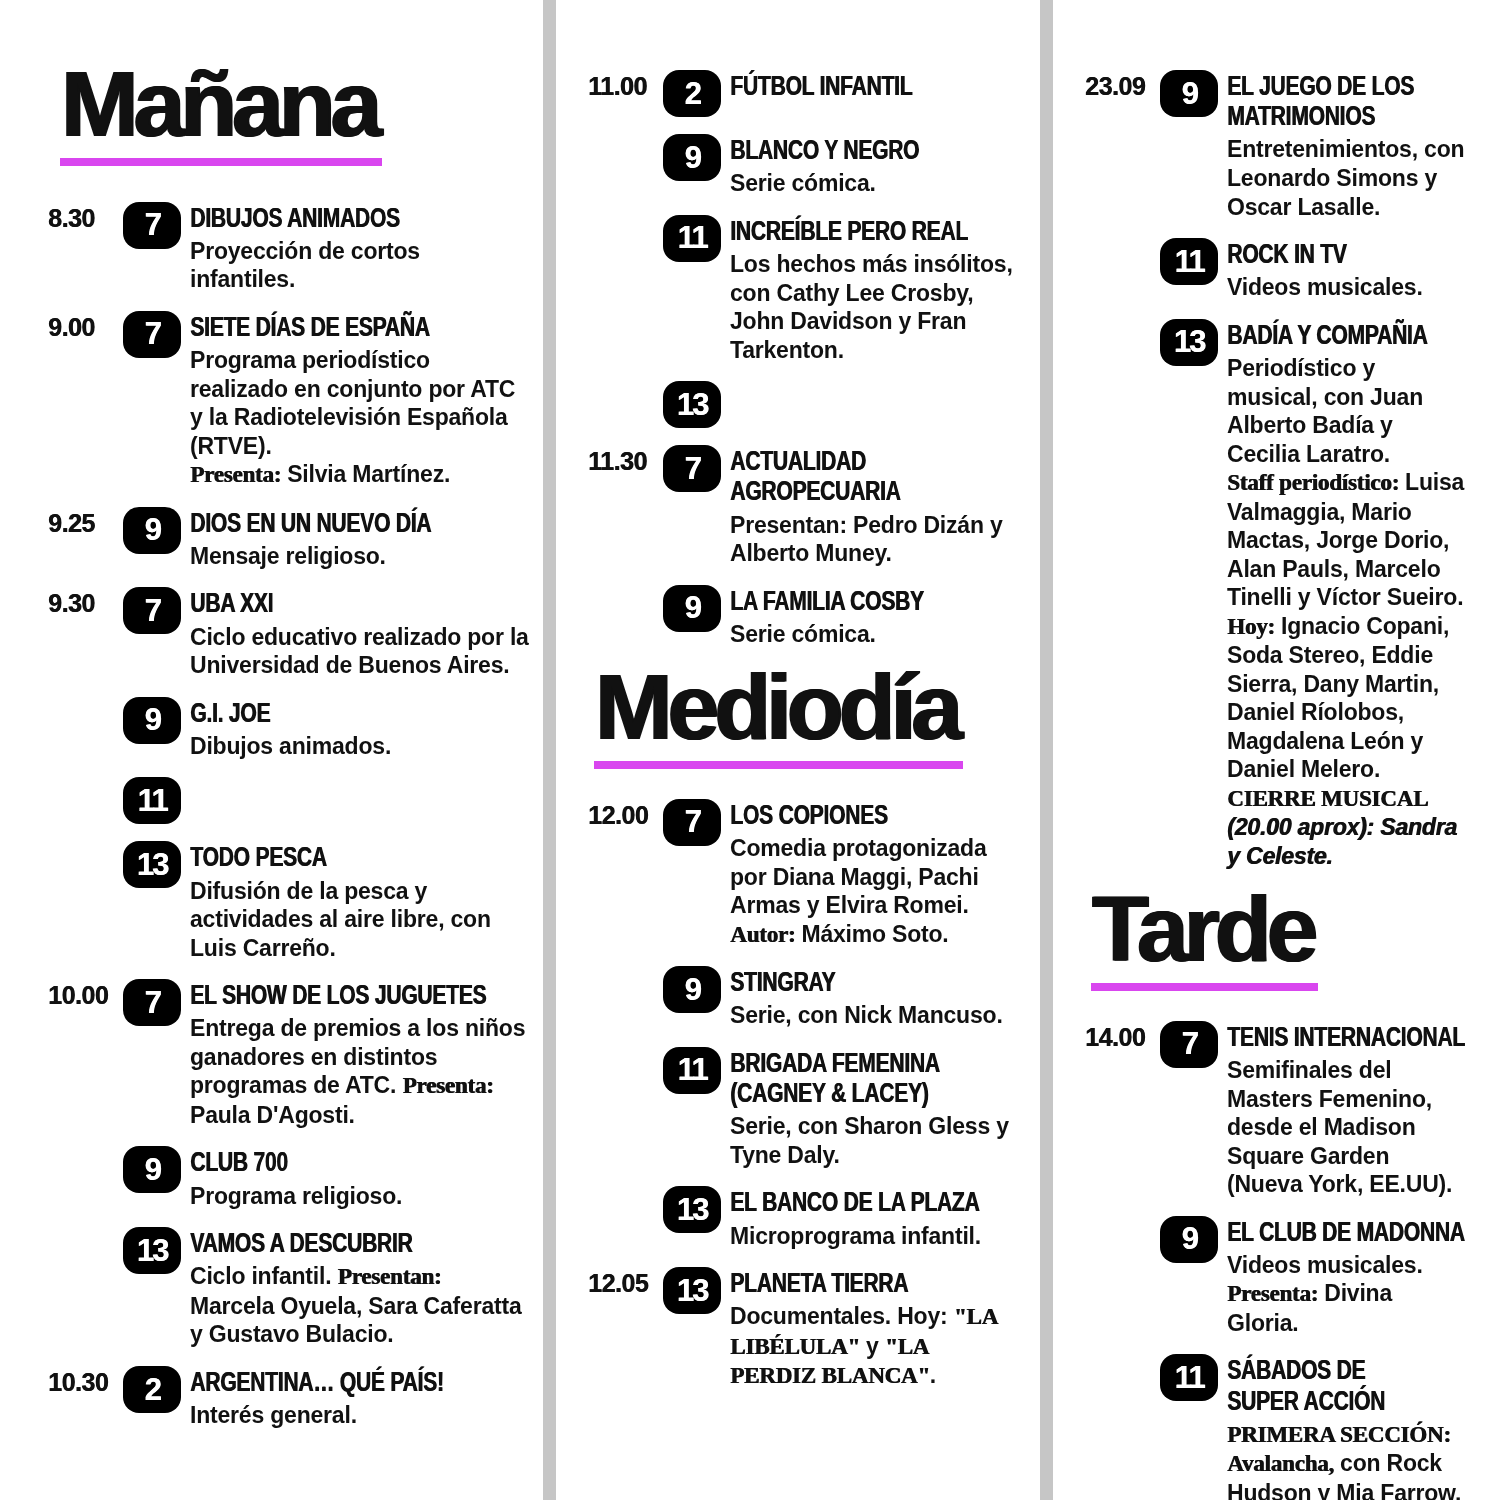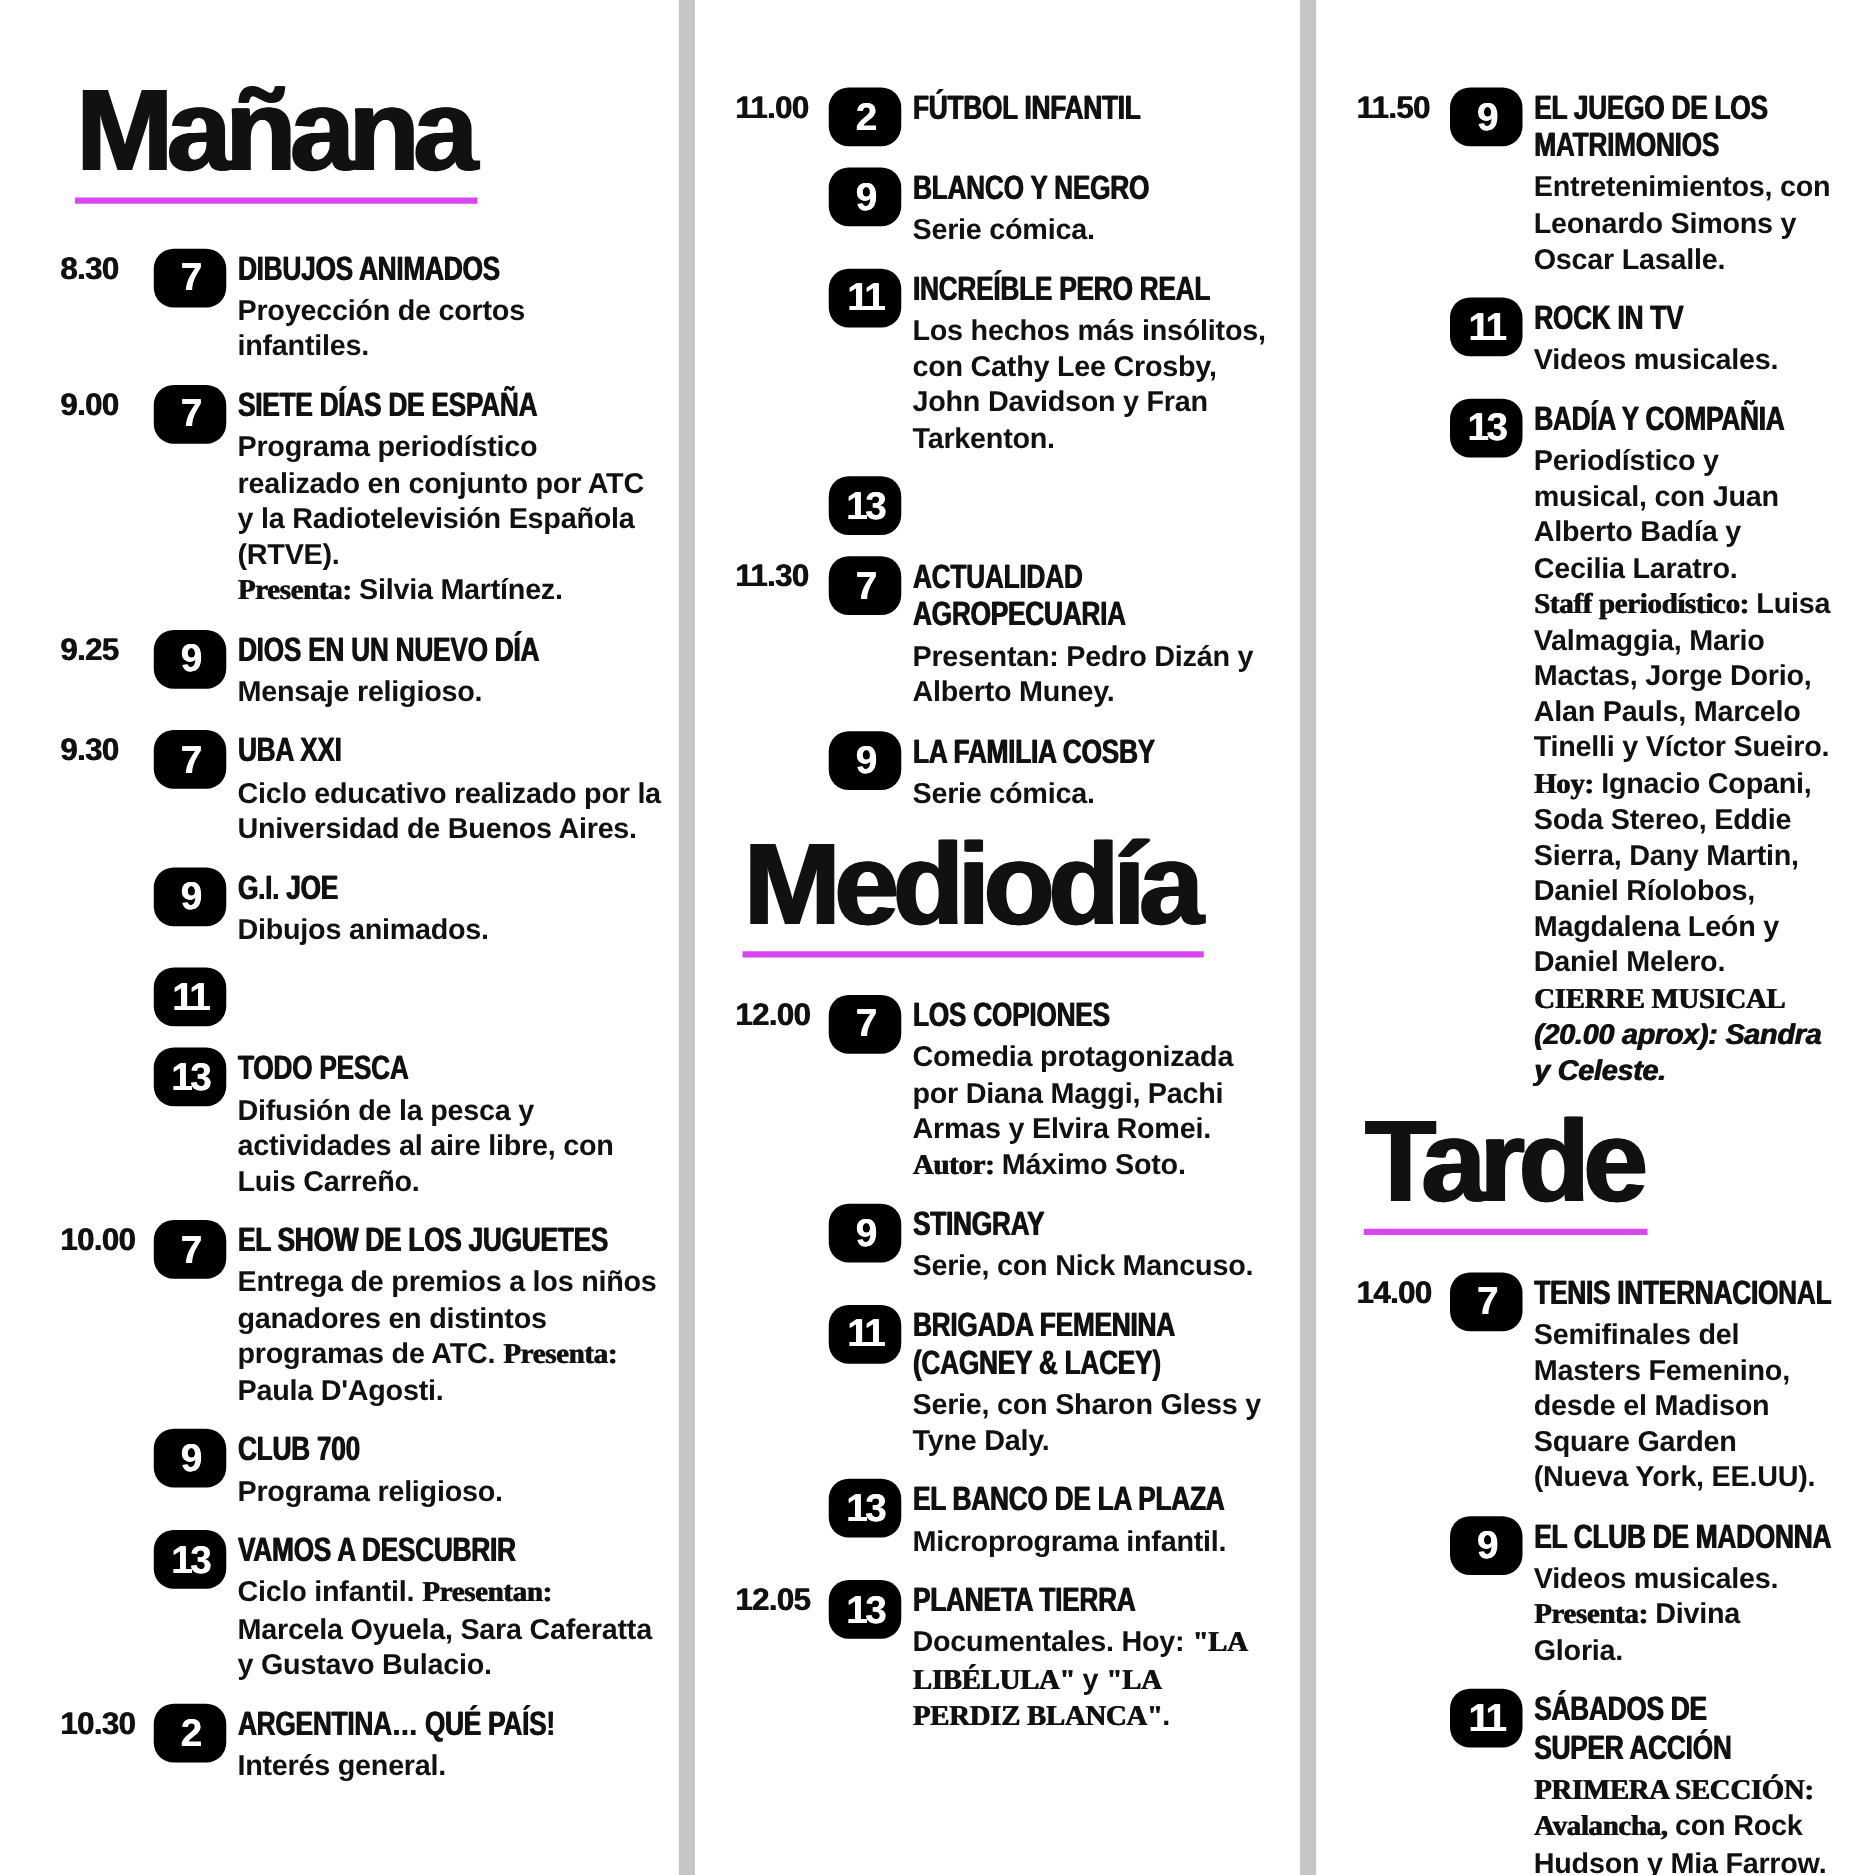--- a/index.html
+++ b/index.html
@@ -24,21 +24,21 @@
 
   .section-header {
     margin: 14px 0 30px 6px;
   }
   #col-0 .section-header { margin-top: 0; margin-left: 12px; margin-bottom: 36px; }
   .section-header .hd {
     display: inline-block;
     font-size: 93px; line-height: 0.92;
     font-weight: bold; letter-spacing: -5px;
     text-shadow: 2.2px 0 0 currentColor, 1.1px 0 0 currentColor;
-    border-bottom: 5px solid #d946ef;
+    border-bottom: 8px solid #d946ef;
     padding: 0 6px 10px 0;
     white-space: nowrap;
   }
 
   .entry {
     display: grid;
     grid-template-columns: 66px 58px 1fr;
     column-gap: 9px;
     align-items: start;
     margin-bottom: 17px;
@@ -306,21 +306,21 @@
       <div class="content">
         <div class="title"><span class="tin">PLANETA TIERRA</span></div>
         <div class="desc"><span class="seg-r">Documentales. Hoy: </span><span class="seg-b">"LA LIBÉLULA"</span><span class="seg-r"> y </span><span class="seg-b">"LA PERDIZ BLANCA"</span><span class="seg-r">.
 </span></div>
       </div>
     </div>
   </div>
 <div class="divider" id="divider-2"></div>
 <div class="column" id="col-2">
     <div class="entry">
-      <div class="time">11.50</div>
+      <div class="time">23.09</div>
       <div class="badge">
         <span>9</span>
       </div>
       <div class="content">
         <div class="title"><span class="tin">EL JUEGO DE LOS MATRIMONIOS</span></div>
         <div class="desc"><span class="seg-r">Entretenimientos, con Leonardo Simons y Oscar Lasalle.</span></div>
       </div>
     </div>
     <div class="entry">
       <div class="time"></div>

